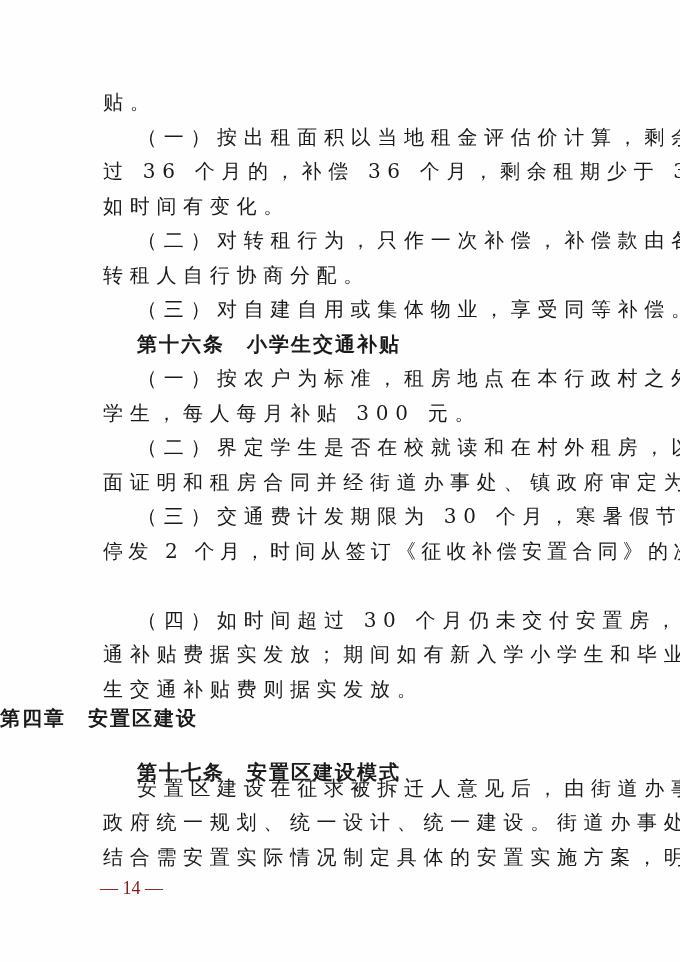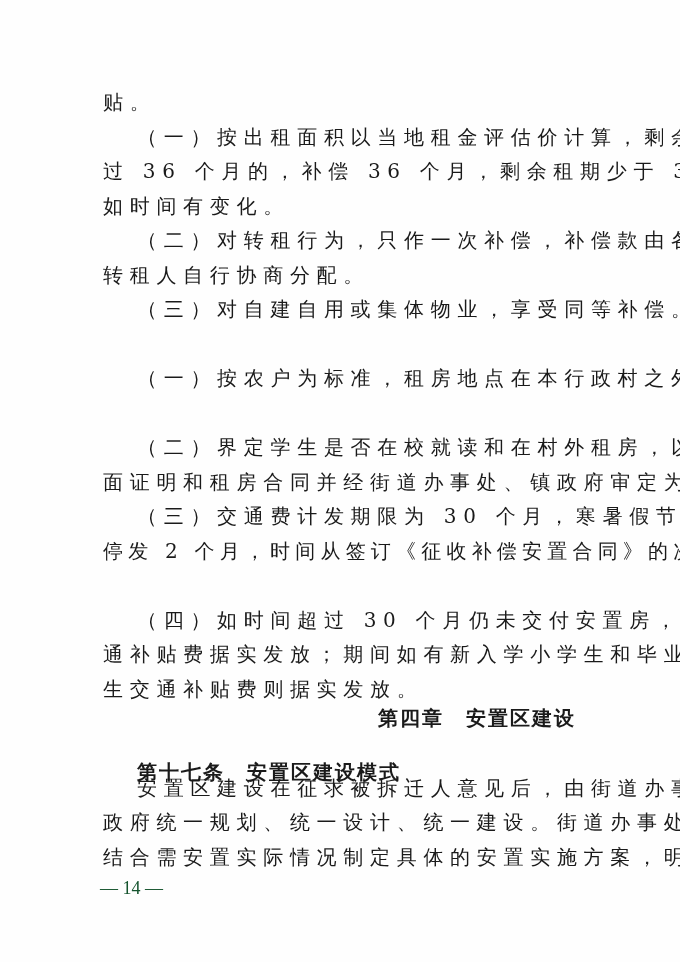--- a/index.html
+++ b/index.html
@@ -11,42 +11,44 @@
       font-family: "DejaVu Serif", "Liberation Serif", serif;
     }
     .line {
       position: absolute; left: 103px; width: 472px;
       font-size: 20px; line-height: 24px; height: 24px;
       white-space: nowrap; letter-spacing: 6.7px;
     }
     .indent { left: 137px; width: 438px; }
     .heading { font-family: "DejaVu Sans", "Liberation Sans", sans-serif; font-weight: bold; letter-spacing: 2px; }
     .chapter {
-      position: absolute; left: 0; width: 576px; text-align: right;
+      position: absolute; left: 0; width: 576px; text-align: left;
       font-family: "DejaVu Sans", "Liberation Sans", sans-serif; font-weight: bold;
       font-size: 20px; line-height: 24px; letter-spacing: 2px; white-space: pre;
     }
     .page-num {
       position: absolute; left: 100px; top: 878px;
-      font-family: "Liberation Serif", serif; font-size: 18px; color: #14532d;
+      font-family: "Liberation Serif", serif; font-size: 18px; color: #7f1d1d;
       white-space: pre;
     }
   </style>
 </head>
 <body>
 
 <div class="page">
   <div class="line" style="top:90px">贴。</div>
   <div class="line indent" style="top:125px">（一）按出租面积以当地租金评估价计算，剩余租期超</div>
   <div class="line" style="top:159px">过 36 个月的，补偿 36 个月，剩余租期少于 36 个月，按实</div>
   <div class="line" style="top:194px">如时间有变化。</div>
   <div class="line indent" style="top:228px">（二）对转租行为，只作一次补偿，补偿款由各出租人、</div>
   <div class="line" style="top:263px">转租人自行协商分配。</div>
   <div class="line indent" style="top:297px">（三）对自建自用或集体物业，享受同等补偿。</div>
+  <div class="line indent heading" style="top:332px">第十六条　小学生交通补贴</div>
   <div class="line indent" style="top:366px">（一）按农户为标准，租房地点在本行政村之外家庭的</div>
+  <div class="line" style="top:401px">学生，每人每月补贴 300 元。</div>
   <div class="line indent" style="top:435px">（二）界定学生是否在校就读和在村外租房，以学校书</div>
   <div class="line" style="top:470px">面证明和租房合同并经街道办事处、镇政府审定为准。</div>
   <div class="line indent" style="top:504px">（三）交通费计发期限为 30 个月，寒暑假节假日累计</div>
   <div class="line" style="top:539px;letter-spacing:5.2px">停发 2 个月，时间从签订《征收补偿安置合同》的次月计算，</div>
   <div class="line indent" style="top:608px">（四）如时间超过 30 个月仍未交付安置房，小学生交</div>
   <div class="line" style="top:642px">通补贴费据实发放；期间如有新入学小学生和毕业的，小学</div>
   <div class="line" style="top:677px">生交通补贴费则据实发放。</div>
 
   <div class="chapter" style="top:706px">第四章　安置区建设</div>
 

